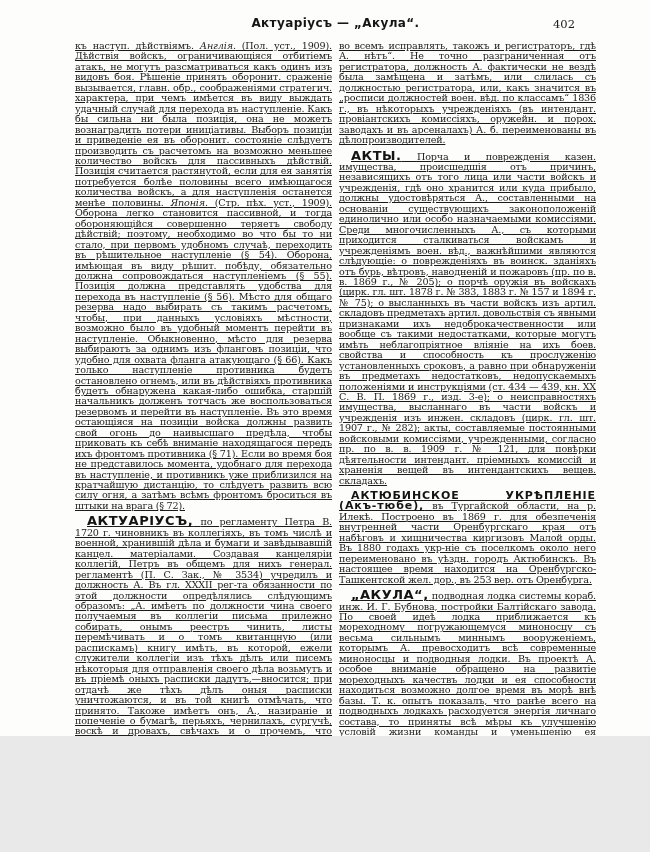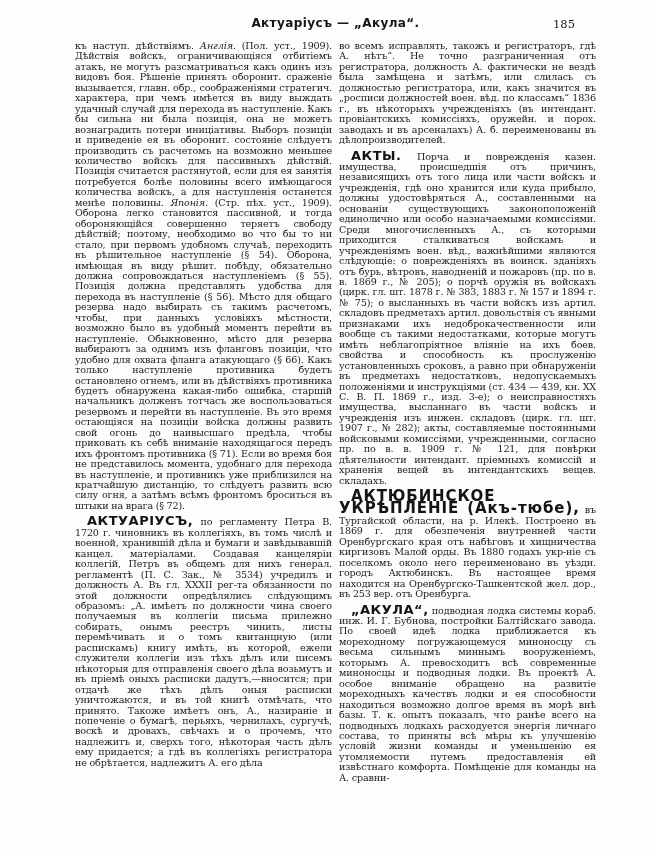--- a/index.html
+++ b/index.html
@@ -1,18 +1,18 @@
 <!DOCTYPE html>
 <html><head>
 <meta charset="utf-8">
 <style>
   html,body{margin:0;padding:0;background:#e9e9e9;}
   .page{
     position:relative;
-    width:650px;height:852px;
+    width:650px;height:736px;
     background:#fdfdfb;
     overflow:hidden;
     font-family:"DejaVu Serif", serif;
     color:#1b1b1b;
     box-sizing:border-box;
   }
   .header{
     position:absolute;
     top:16px;left:75px;width:521px;height:16px;
   }
@@ -45,47 +45,48 @@
     overflow:hidden;
   }
   .col.left{margin-right:7px;}
   .para{
     margin:0;
     font-size:9.6px;
     line-height:10.45px;
     letter-spacing:-0.15px;
     text-align:justify;
     word-spacing:-0.2px;
+    text-decoration:underline;
   }
   .para i{font-style:italic;}
   .entry{
     text-indent:12px;
     margin-top:5px;
   }
   .hw{
     font-family:"DejaVu Sans", sans-serif;
     font-weight:bold;
     font-style:normal;
     font-size:13px;
     letter-spacing:0.5px;
     color:#141414;
   }
   .hw-wide{
-    font-size:15px;
+    font-size:11px;
     letter-spacing:0.9px;
   }
 </style>
 </head>
 <body>
 
 <div class="page">
 
   <div class="header">
     <span class="running-title">Актуаріусъ — „Акула“.</span>
-    <span class="page-number">185</span>
+    <span class="page-number">402</span>
   </div>
 
   <div class="columns">
 
     <div class="col left">
       <p class="para"><span>къ наступ. дѣйствіямъ. </span><i>Англія.</i><span> (Пол. уст., 1909). Дѣйствія войскъ, ограничивающіяся отбитіемъ атакъ, не могутъ разсматриваться какъ одинъ изъ видовъ боя. Рѣшеніе принять оборонит. сраженіе вызывается, главн. обр., соображеніями стратегич. характера, при чемъ имѣется въ виду выждать удачный случай для перехода въ наступленіе. Какъ бы сильна ни была позиція, она не можетъ вознаградить потери иниціативы. Выборъ позиціи и приведеніе ея въ оборонит. состояніе слѣдуетъ производить съ расчетомъ на возможно меньшее количество войскъ для пассивныхъ дѣйствій. Позиція считается растянутой, если для ея занятія потребуется болѣе половины всего имѣющагося количества войскъ, а для наступленія останется менѣе половины. </span><i>Японія.</i><span> (Стр. пѣх. уст., 1909). Оборона легко становится пассивной, и тогда обороняющійся совершенно теряетъ свободу дѣйствій; поэтому, необходимо во что бы то ни стало, при первомъ удобномъ случаѣ, переходить въ рѣшительное наступленіе (§ 54). Оборона, имѣющая въ виду рѣшит. побѣду, обязательно должна сопровождаться наступленіемъ (§ 55). Позиція должна представлять удобства для перехода въ наступленіе (§ 56). Мѣсто для общаго резерва надо выбирать съ такимъ расчетомъ, чтобы, при данныхъ условіяхъ мѣстности, возможно было въ удобный моментъ перейти въ наступленіе. Обыкновенно, мѣсто для резерва выбираютъ за однимъ изъ фланговъ позиціи, что удобно для охвата фланга атакующаго (§ 66). Какъ только наступленіе противника будетъ остановлено огнемъ, или въ дѣйствіяхъ противника будетъ обнаружена какая-либо ошибка, старшій начальникъ долженъ тотчасъ же воспользоваться резервомъ и перейти въ наступленіе. Въ это время остающіяся на позиціи войска должны развить свой огонь до наивысшаго предѣла, чтобы приковать къ себѣ вниманіе находящагося передъ ихъ фронтомъ противника (§ 71). Если во время боя не представилось момента, удобнаго для перехода въ наступленіе, и противникъ уже приблизился на кратчайшую дистанцію, то слѣдуетъ развить всю силу огня, а затѣмъ всѣмъ фронтомъ броситься въ штыки на врага (§ 72).</span></p>
       <p class="para entry"><b class="hw">АКТУАРІУСЪ,</b> <span>по регламенту Петра В. 1720 г. чиновникъ въ коллегіяхъ, въ томъ числѣ и военной, хранившій дѣла и бумаги и завѣдывавшій канцел. матеріалами. Создавая канцеляріи коллегій, Петръ въ общемъ для нихъ генерал. регламентѣ (П. С. Зак., № 3534) учредилъ и должность А. Въ гл. XXXII рег-та обязанности по этой должности опредѣлялись слѣдующимъ образомъ: „А. имѣетъ по должности чина своего получаемыя въ коллегіи письма прилежно собирать, онымъ реестръ чинить, листы перемѣчивать и о томъ квитанцную (или распискамъ) книгу имѣть, въ которой, ежели служители коллегіи изъ тѣхъ дѣлъ или писемъ нѣкоторыя для отправленія своего дѣла возьмутъ и въ пріемѣ оныхъ расписки дадутъ,—вносится; при отдачѣ же тѣхъ дѣлъ оныя расписки уничтожаются, и въ той книгѣ отмѣчать, что принято. Такоже имѣетъ онъ, А., назираніе и попеченіе о бумагѣ, перьяхъ, чернилахъ, сургучѣ, воскѣ и дровахъ, свѣчахъ и о прочемъ, что надлежитъ и, сверхъ того, нѣкоторая часть дѣлъ ему придается; а гдѣ въ коллегіяхъ регистратора не обрѣтается, надлежитъ А. его дѣла</span></p>
     </div>
 
     <div class="col right">

